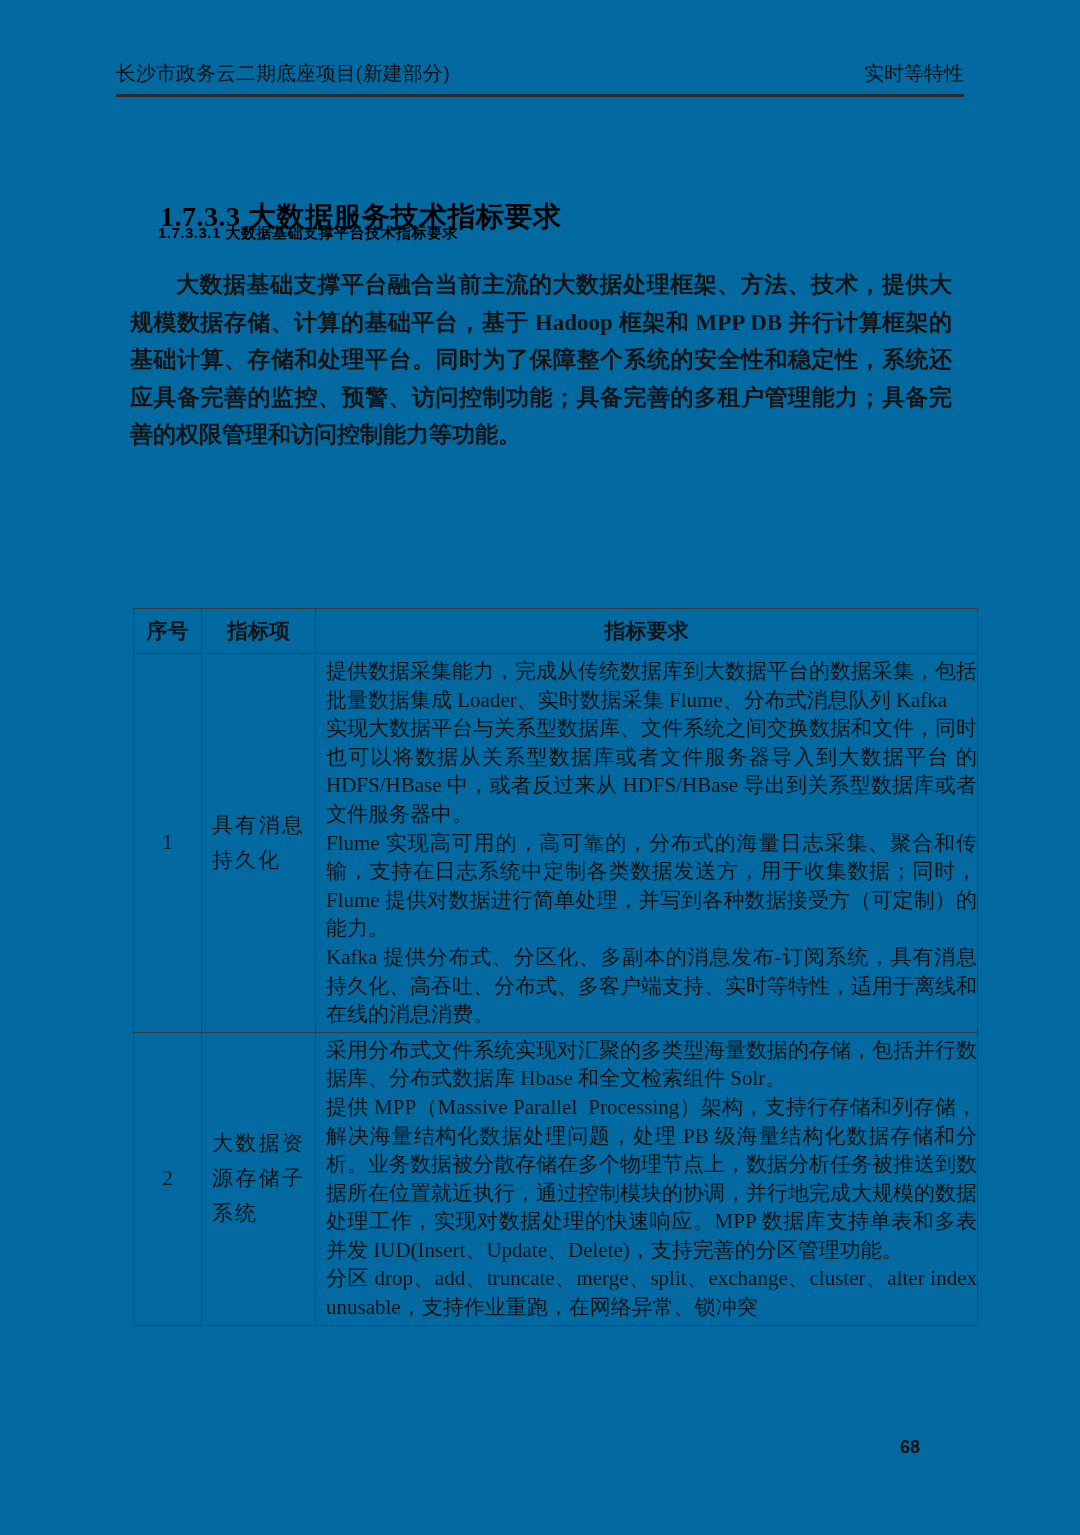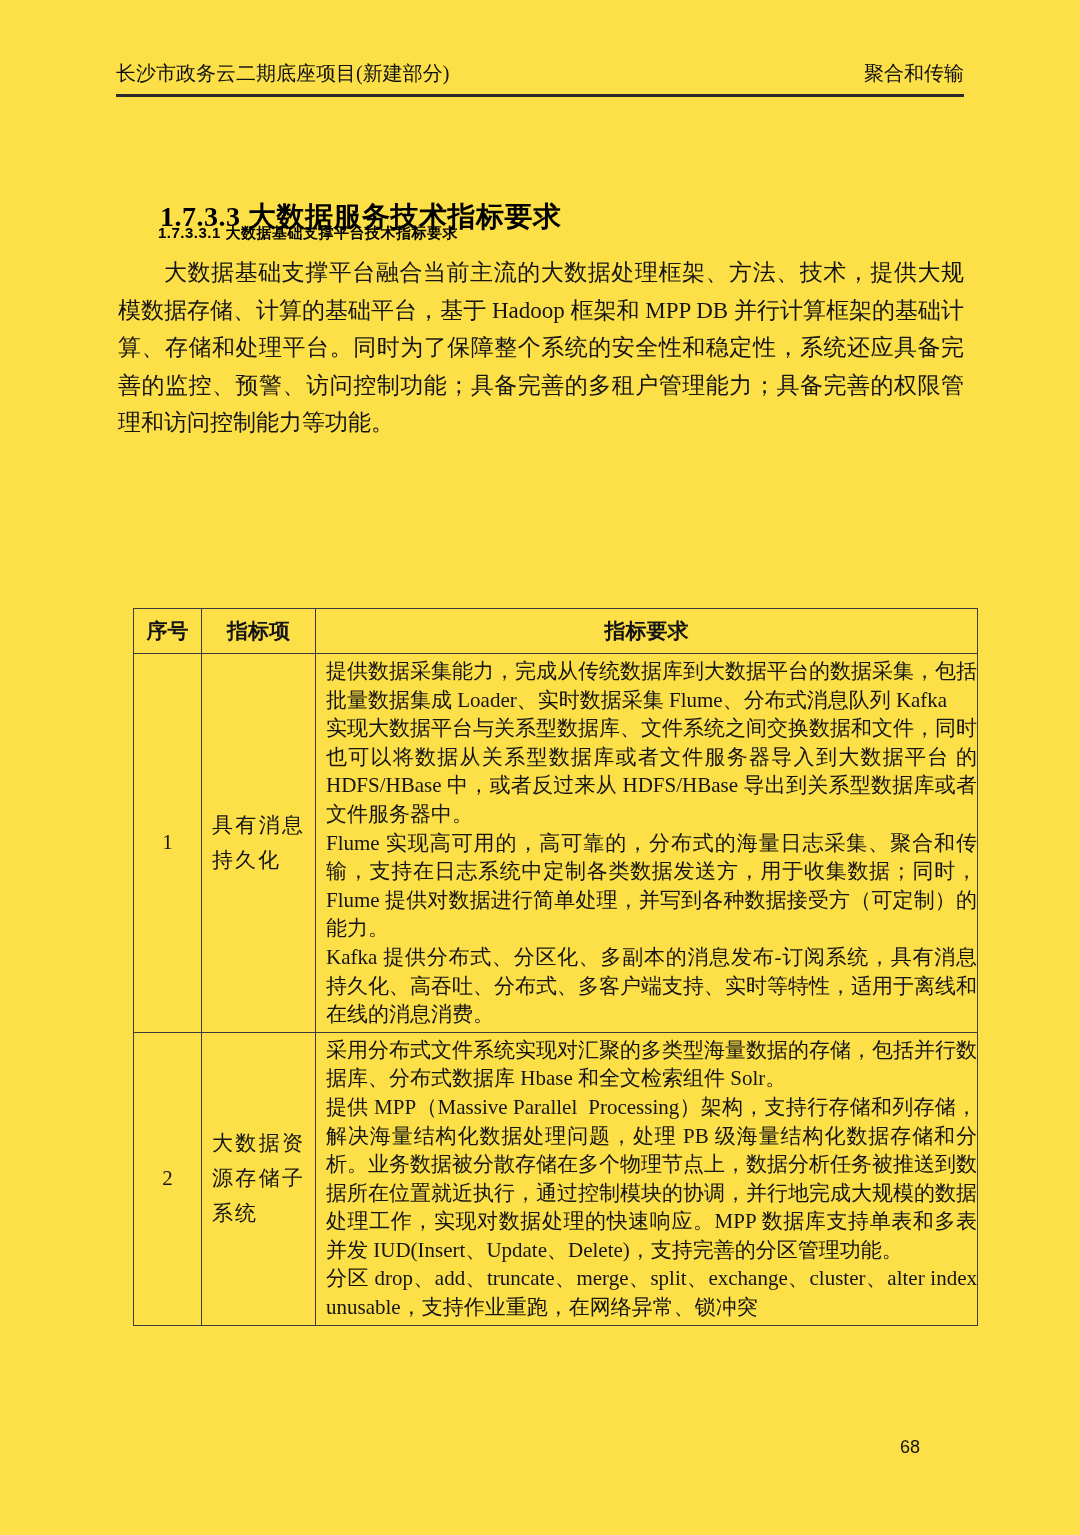--- a/index.html
+++ b/index.html
@@ -1,21 +1,21 @@
 <!DOCTYPE html>
 <html><head>
 <meta charset="utf-8">
 <style>
   * { box-sizing: border-box; }
   html, body { margin: 0; padding: 0; background: #ffffff; }
   .page {
     position: relative;
     width: 1080px;
     height: 1535px;
-    background: #fde047;
+    background: #0369a1;
     color: #1b1b1b;
     font-family: "Liberation Serif", "DejaVu Serif", serif;
     overflow: hidden;
   }
 
   
   .doc-header {
     position: absolute;
     left: 116px;
     right: 116px;
@@ -56,21 +56,21 @@
   .body-text {
     position: absolute;
     left: 118px;
     width: 846px;
     top: 254px;
     font-size: 23px;
     line-height: 37.6px;
     text-align: justify;
     color: #141414;
   }
-  .body-text p { margin: 0; text-indent: 2em; }
+  .body-text p { margin: 12px; text-indent: 2em; font-weight: bold; }
 
   
   table.spec {
     position: absolute;
     left: 133px;
     top: 608px;
     width: 845px;
     border-collapse: collapse;
     table-layout: fixed;
     font-size: 21px;
@@ -102,33 +102,33 @@
     text-align: justify;
     vertical-align: top;
   }
 
   
   .page-number {
     position: absolute;
     left: 900px;
     top: 1437px;
     font-family: "Liberation Sans", "DejaVu Sans", sans-serif;
-    font-weight: 400;
+    font-weight: 700;
     font-size: 18px;
     color: #111;
   }
 </style>
 </head>
 <body>
 
 <div class="page">
 
   <div class="doc-header">
     <span>长沙市政务云二期底座项目(新建部分)</span>
-    <span>聚合和传输</span>
+    <span>实时等特性</span>
   </div>
 
   <div class="h1">1.7.3.3 大数据服务技术指标要求</div>
   <div class="h2">1.7.3.3.1 大数据基础支撑平台技术指标要求</div>
 
   <div class="body-text">
     <p>大数据基础支撑平台融合当前主流的大数据处理框架、方法、技术，提供大规模数据存储、计算的基础平台，基于 Hadoop 框架和 MPP DB 并行计算框架的基础计算、存储和处理平台。同时为了保障整个系统的安全性和稳定性，系统还应具备完善的监控、预警、访问控制功能；具备完善的多租户管理能力；具备完善的权限管理和访问控制能力等功能。</p>
   </div>
 
   <table class="spec">

